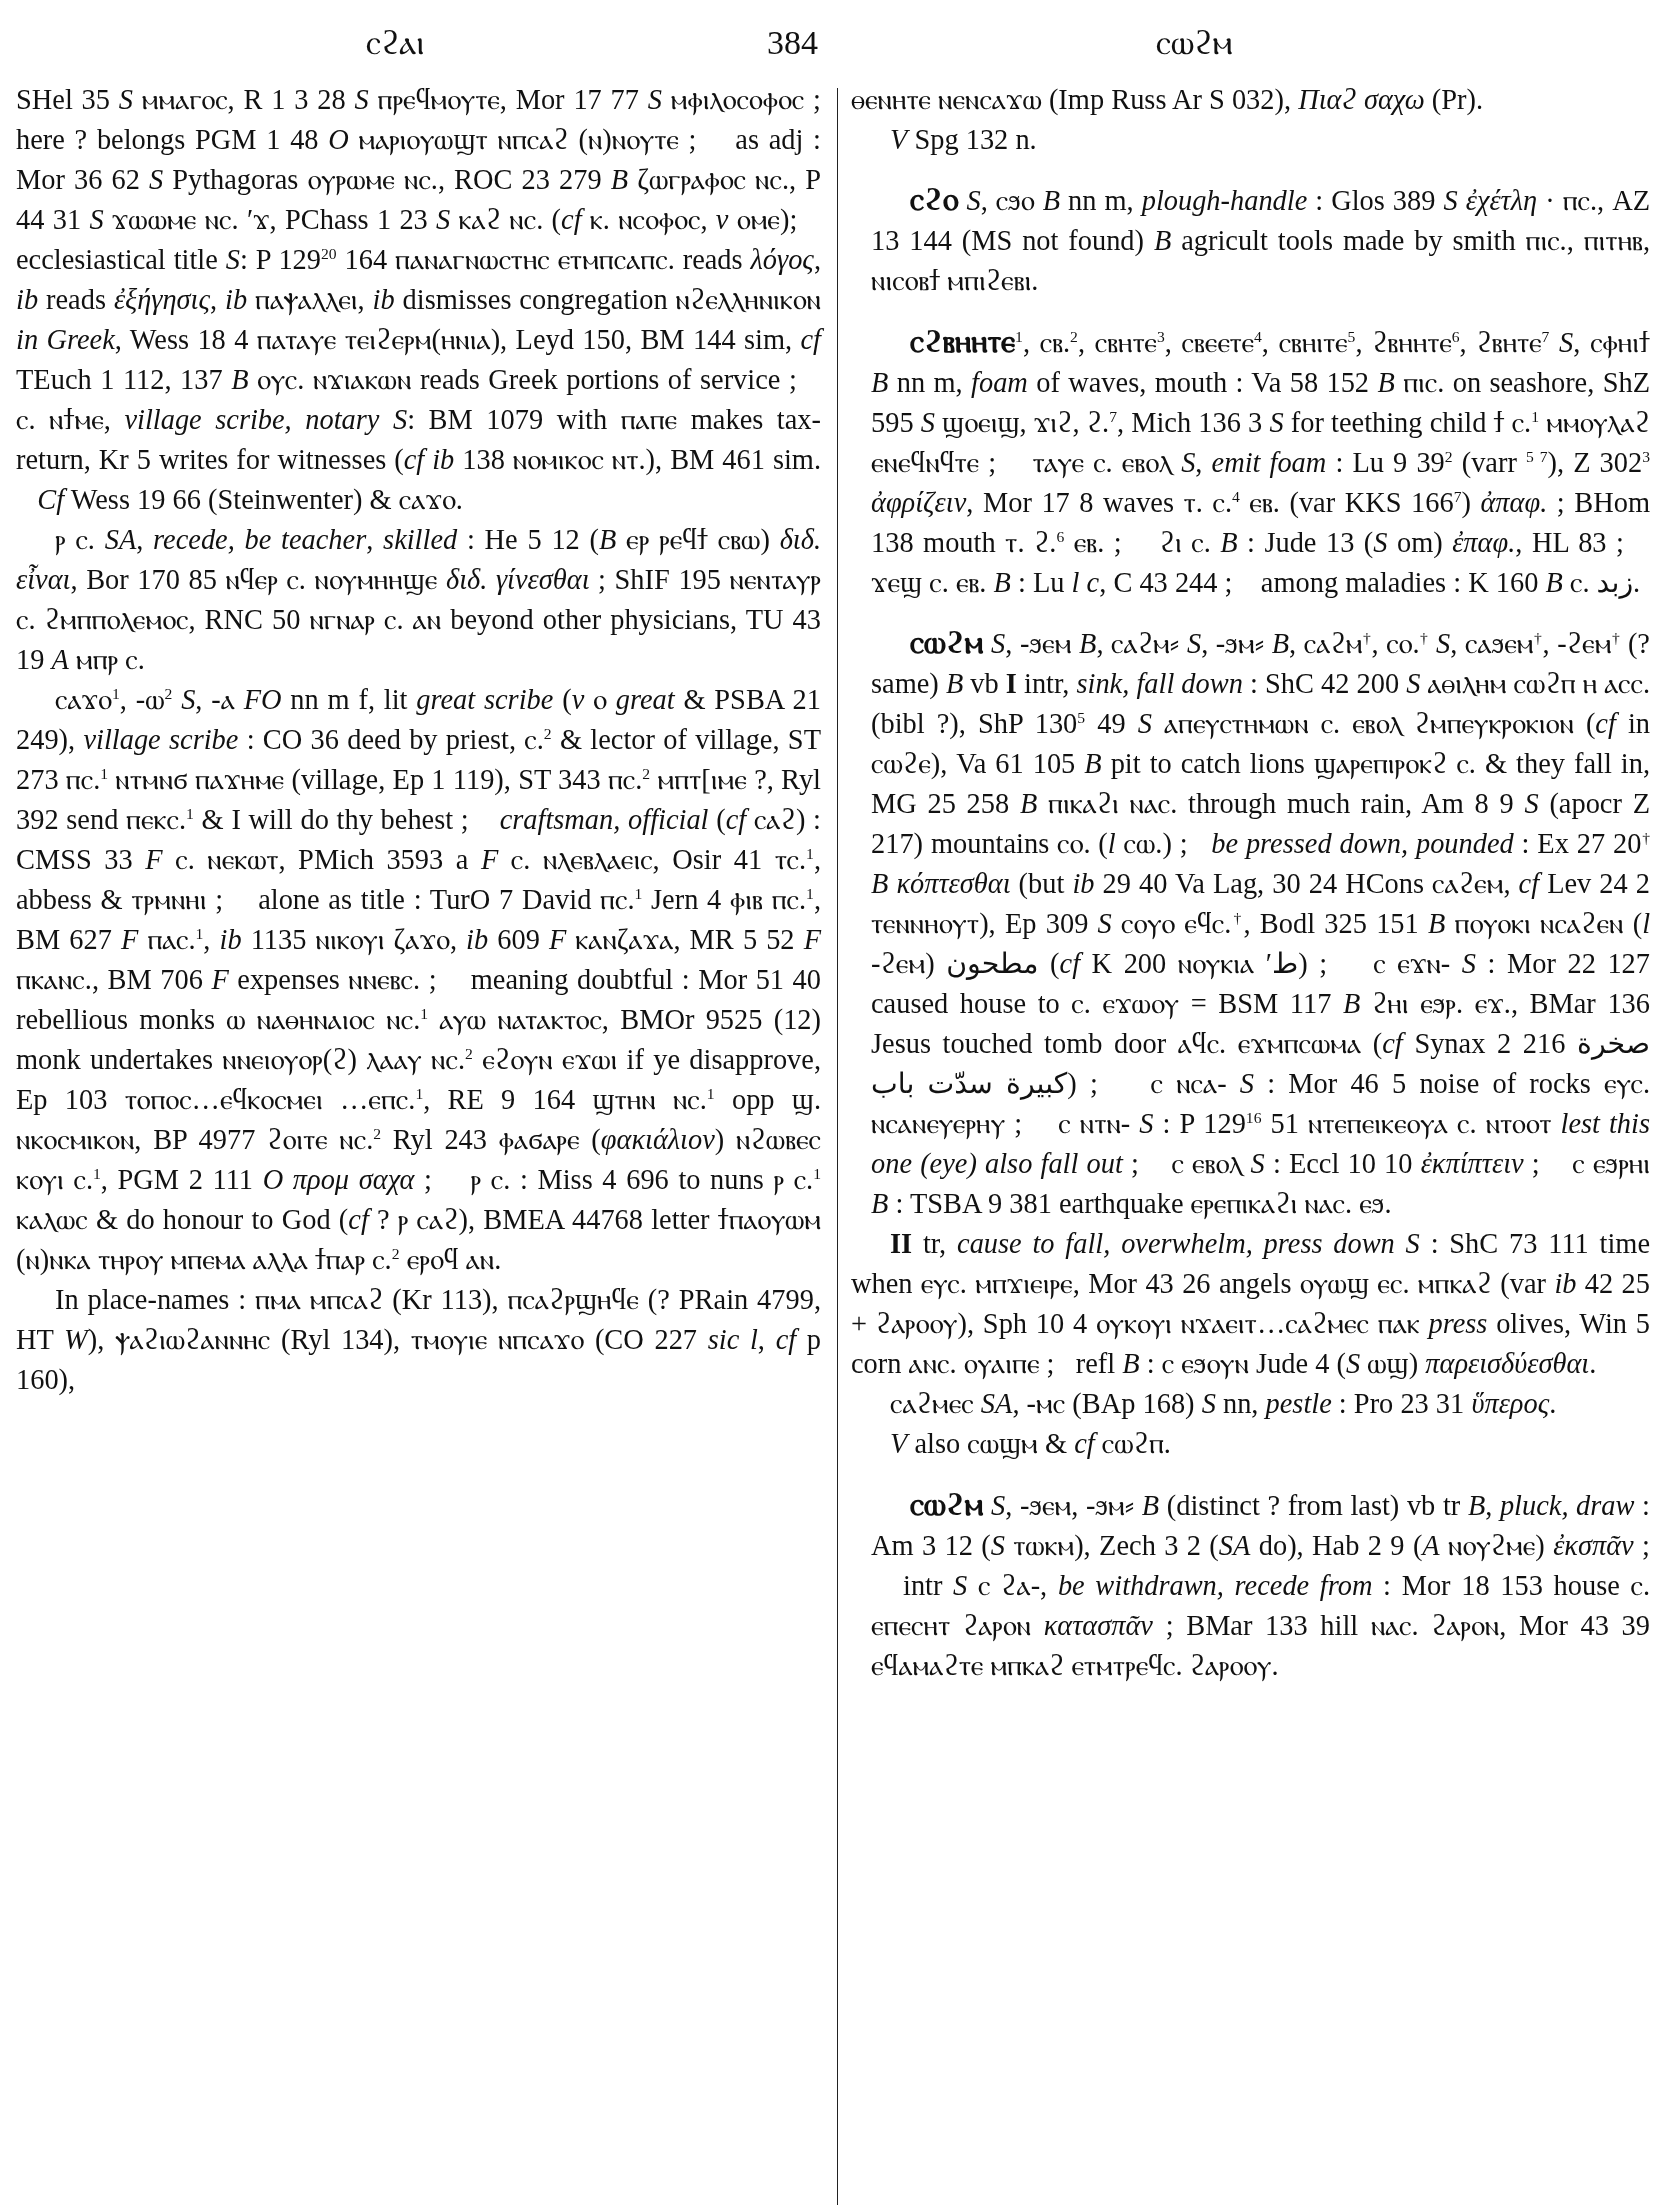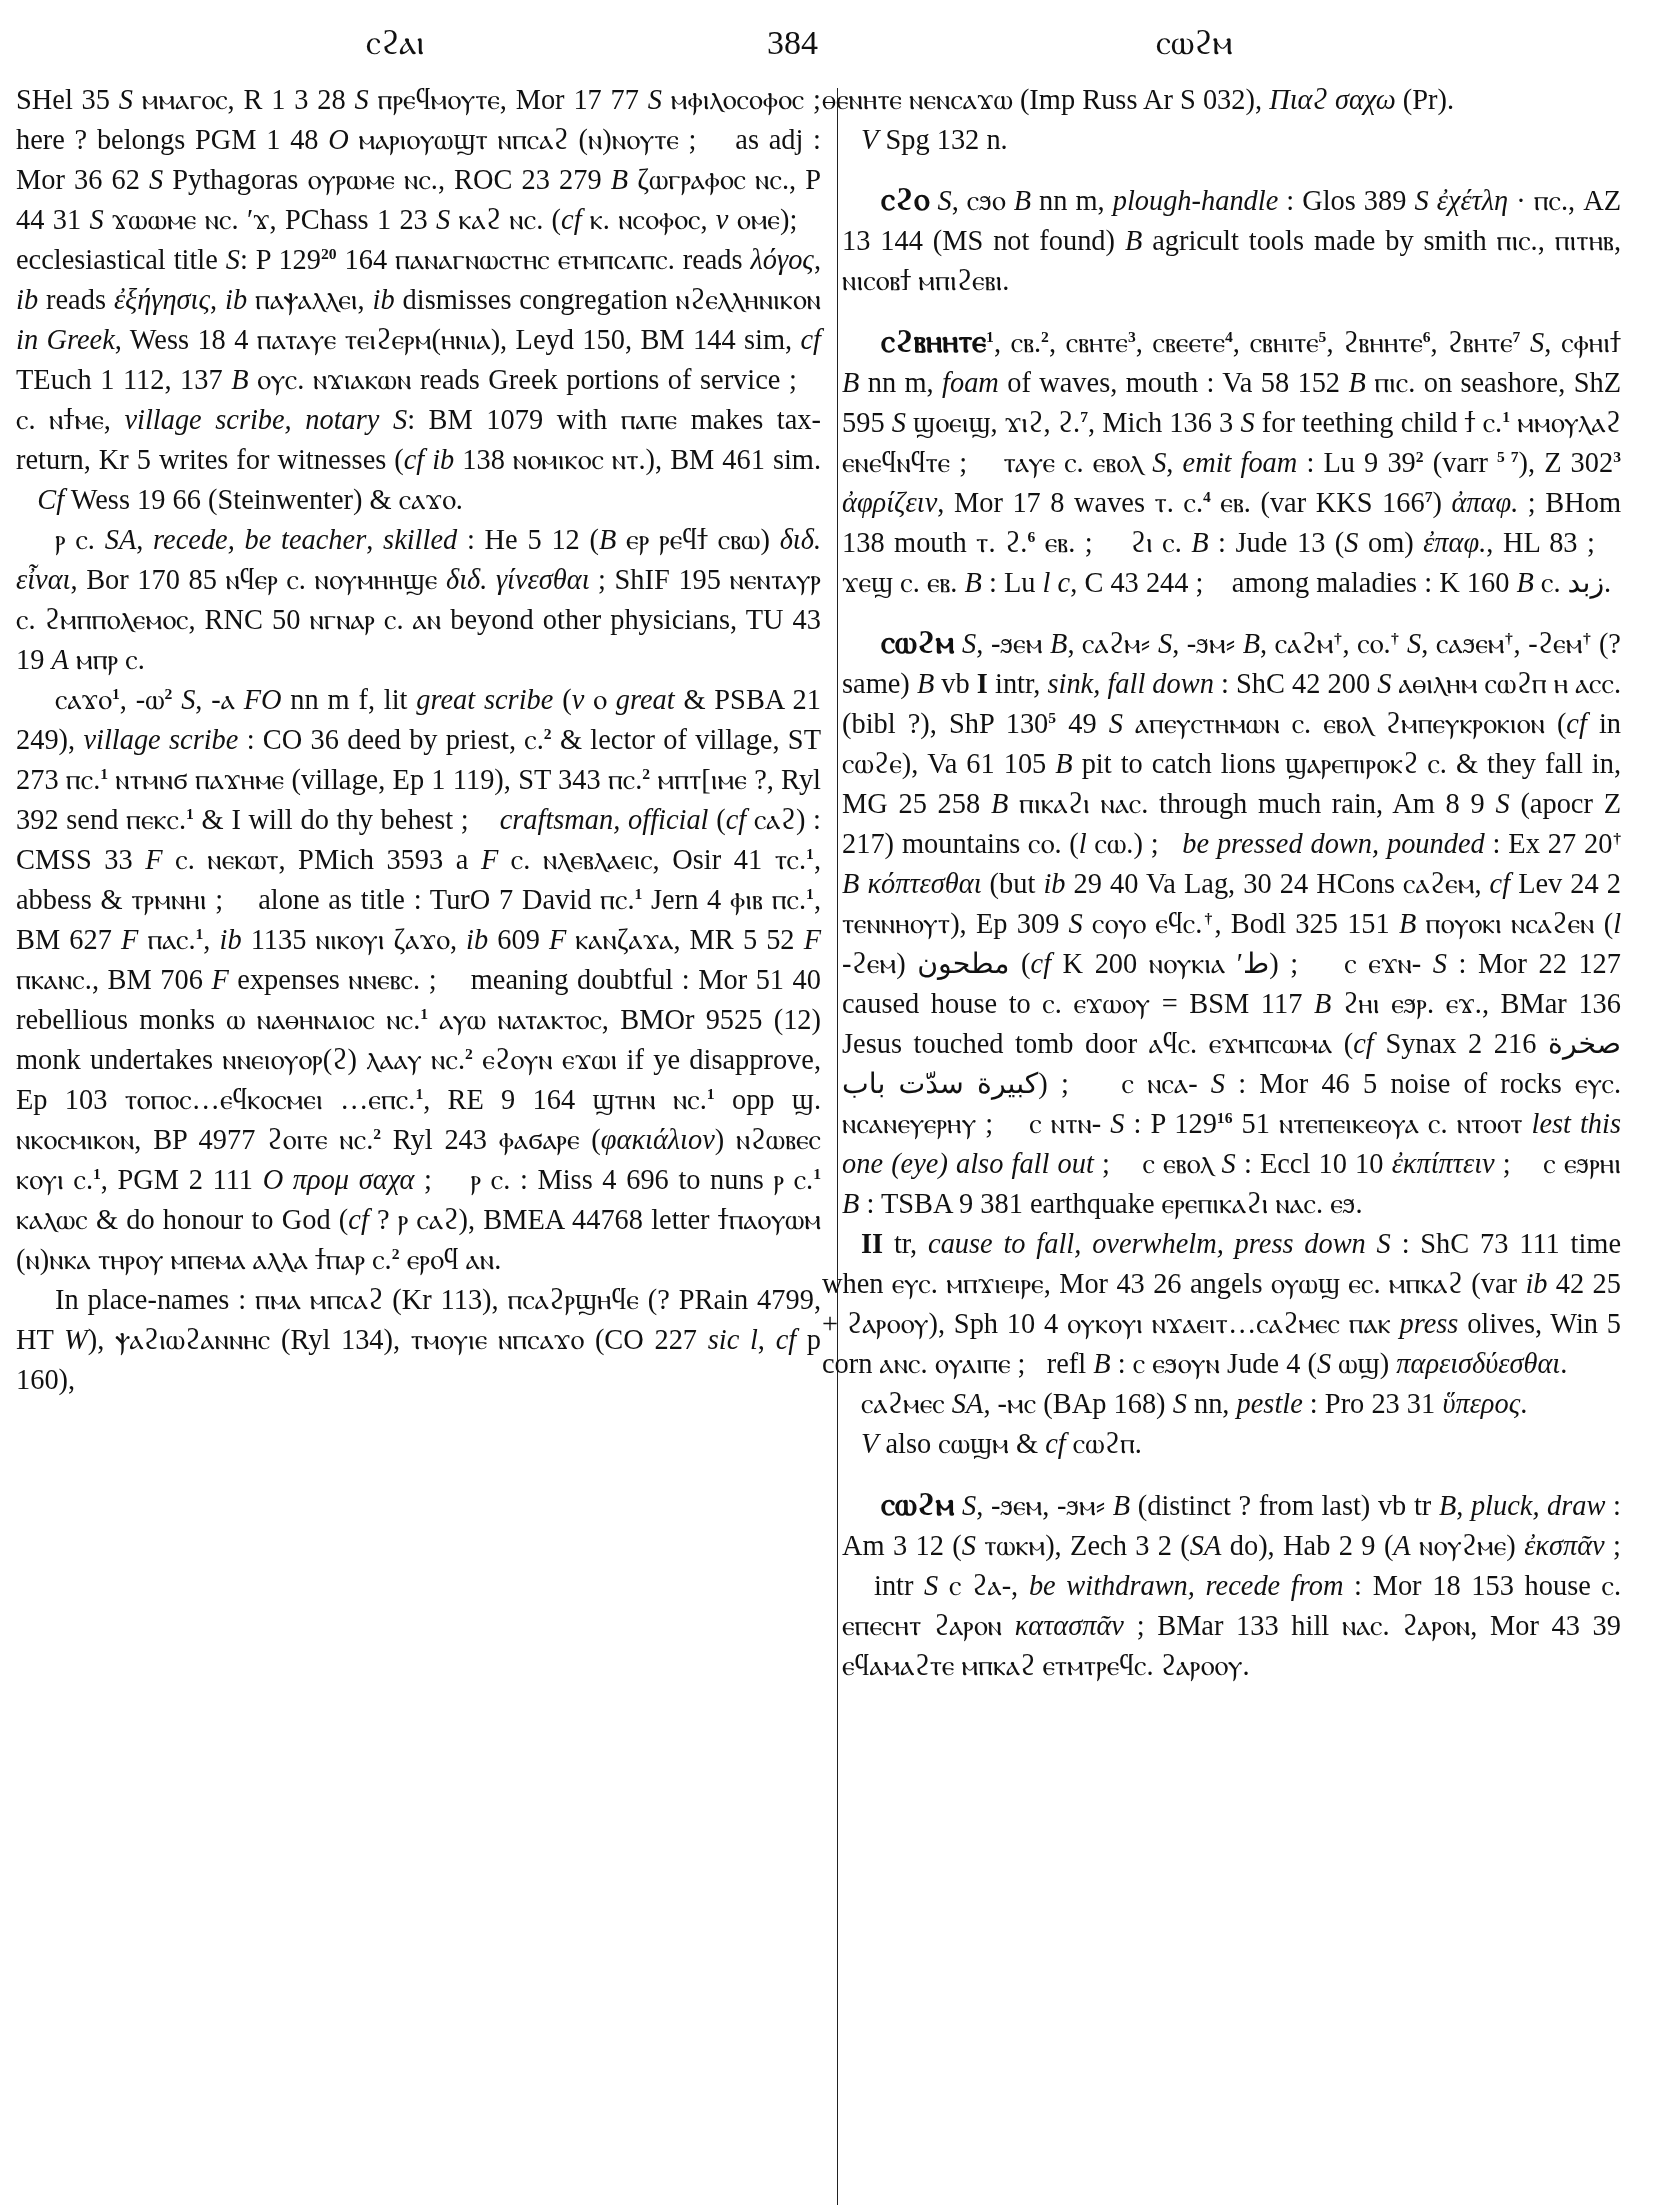--- a/index.html
+++ b/index.html
@@ -7,28 +7,28 @@
     width: 1662px; height: 2463px; position: relative; overflow: hidden;
     font-family: "Liberation Serif", "DejaVu Serif", serif; color: #111;
   }
   .header { position: absolute; top: 17.6px; left: 0; width: 1486px; height: 49px; }
   .hdr { position: absolute; top: 0; font-size: 34px; line-height: 49px; }
   .hdr-left { left: 366px; }
   .hdr-center { left: 767px; text-align: center; }
   .hdr-right { left: 1156px; }
   .col { position: absolute; top: 80px; font-size: 28.4px; line-height: 40px; text-align: justify; hyphens: manual; }
   .col-left { left: 16px; width: 805px; }
-  .col-right { left: 822px; width: 799px; }
+  .col-right { left: 851px; width: 799px; }
   .divider { position: absolute; left: 837px; top: 88px; width: 1.3px; height: 2201px; background: #222; }
   p { margin: 0; }
   p.entry { text-indent: 39px; }
   p.gap { margin-top: 19.4px; margin-left: 20px; }
   .hw { font-weight: bold; font-size: 32px; }
   i { font-style: italic; }
-  sup { font-size: 0.55em; line-height: 0; font-weight: bold; }
+  sup { font-size: 0.55em; line-height: 0; }
   .bold { font-weight: bold; }
 </style>
 </head>
 <body>
 
 <div class="header">
   <span class="hdr hdr-left">ⲥϩⲁⲓ</span>
   <span class="hdr hdr-center">384</span>
   <span class="hdr hdr-right">ⲥⲱϩⲙ</span>
 </div>

